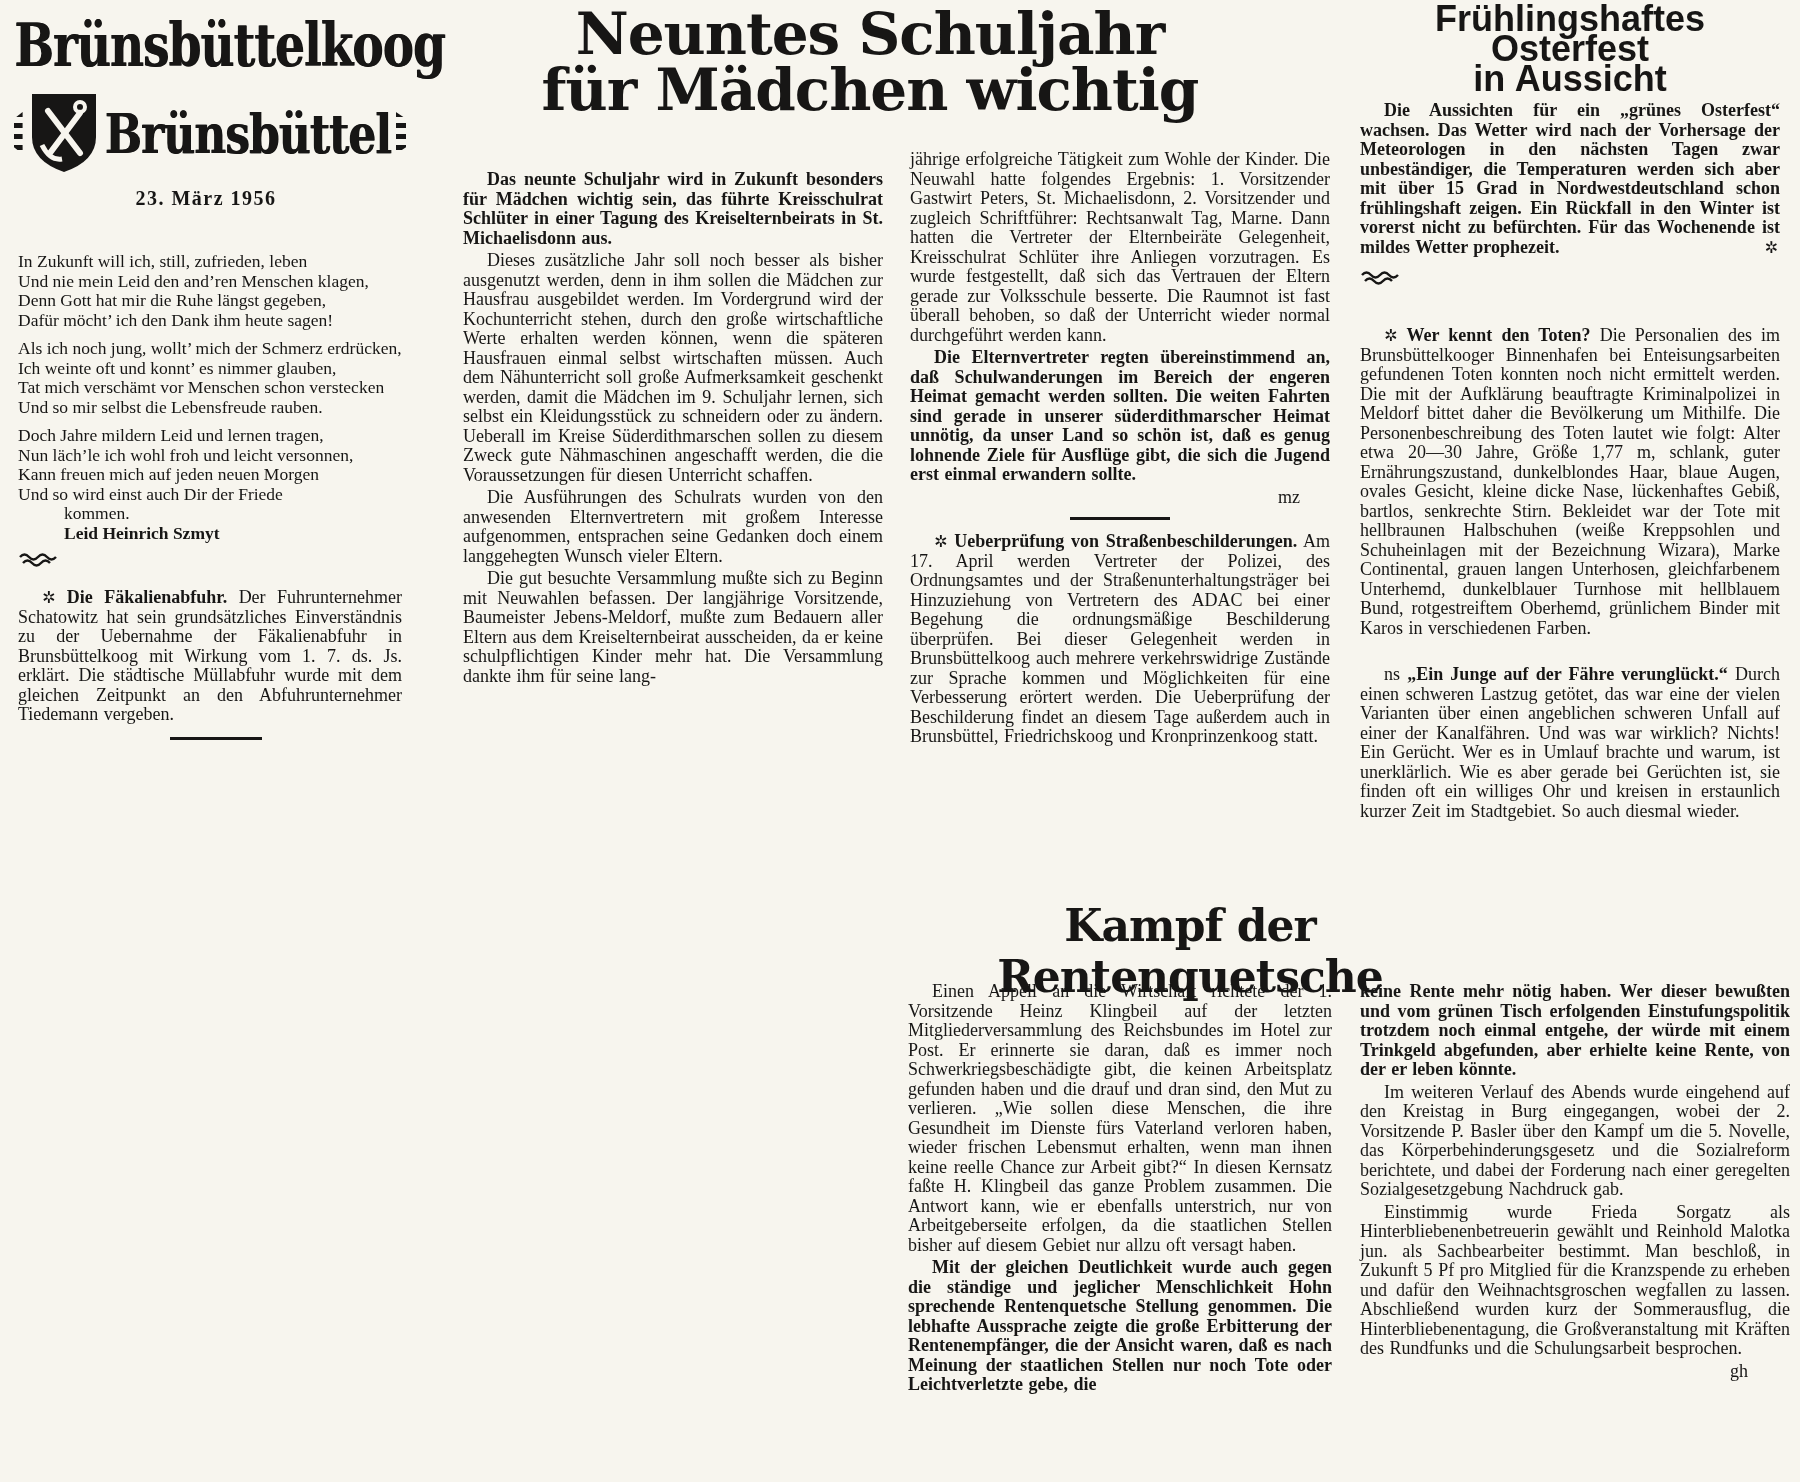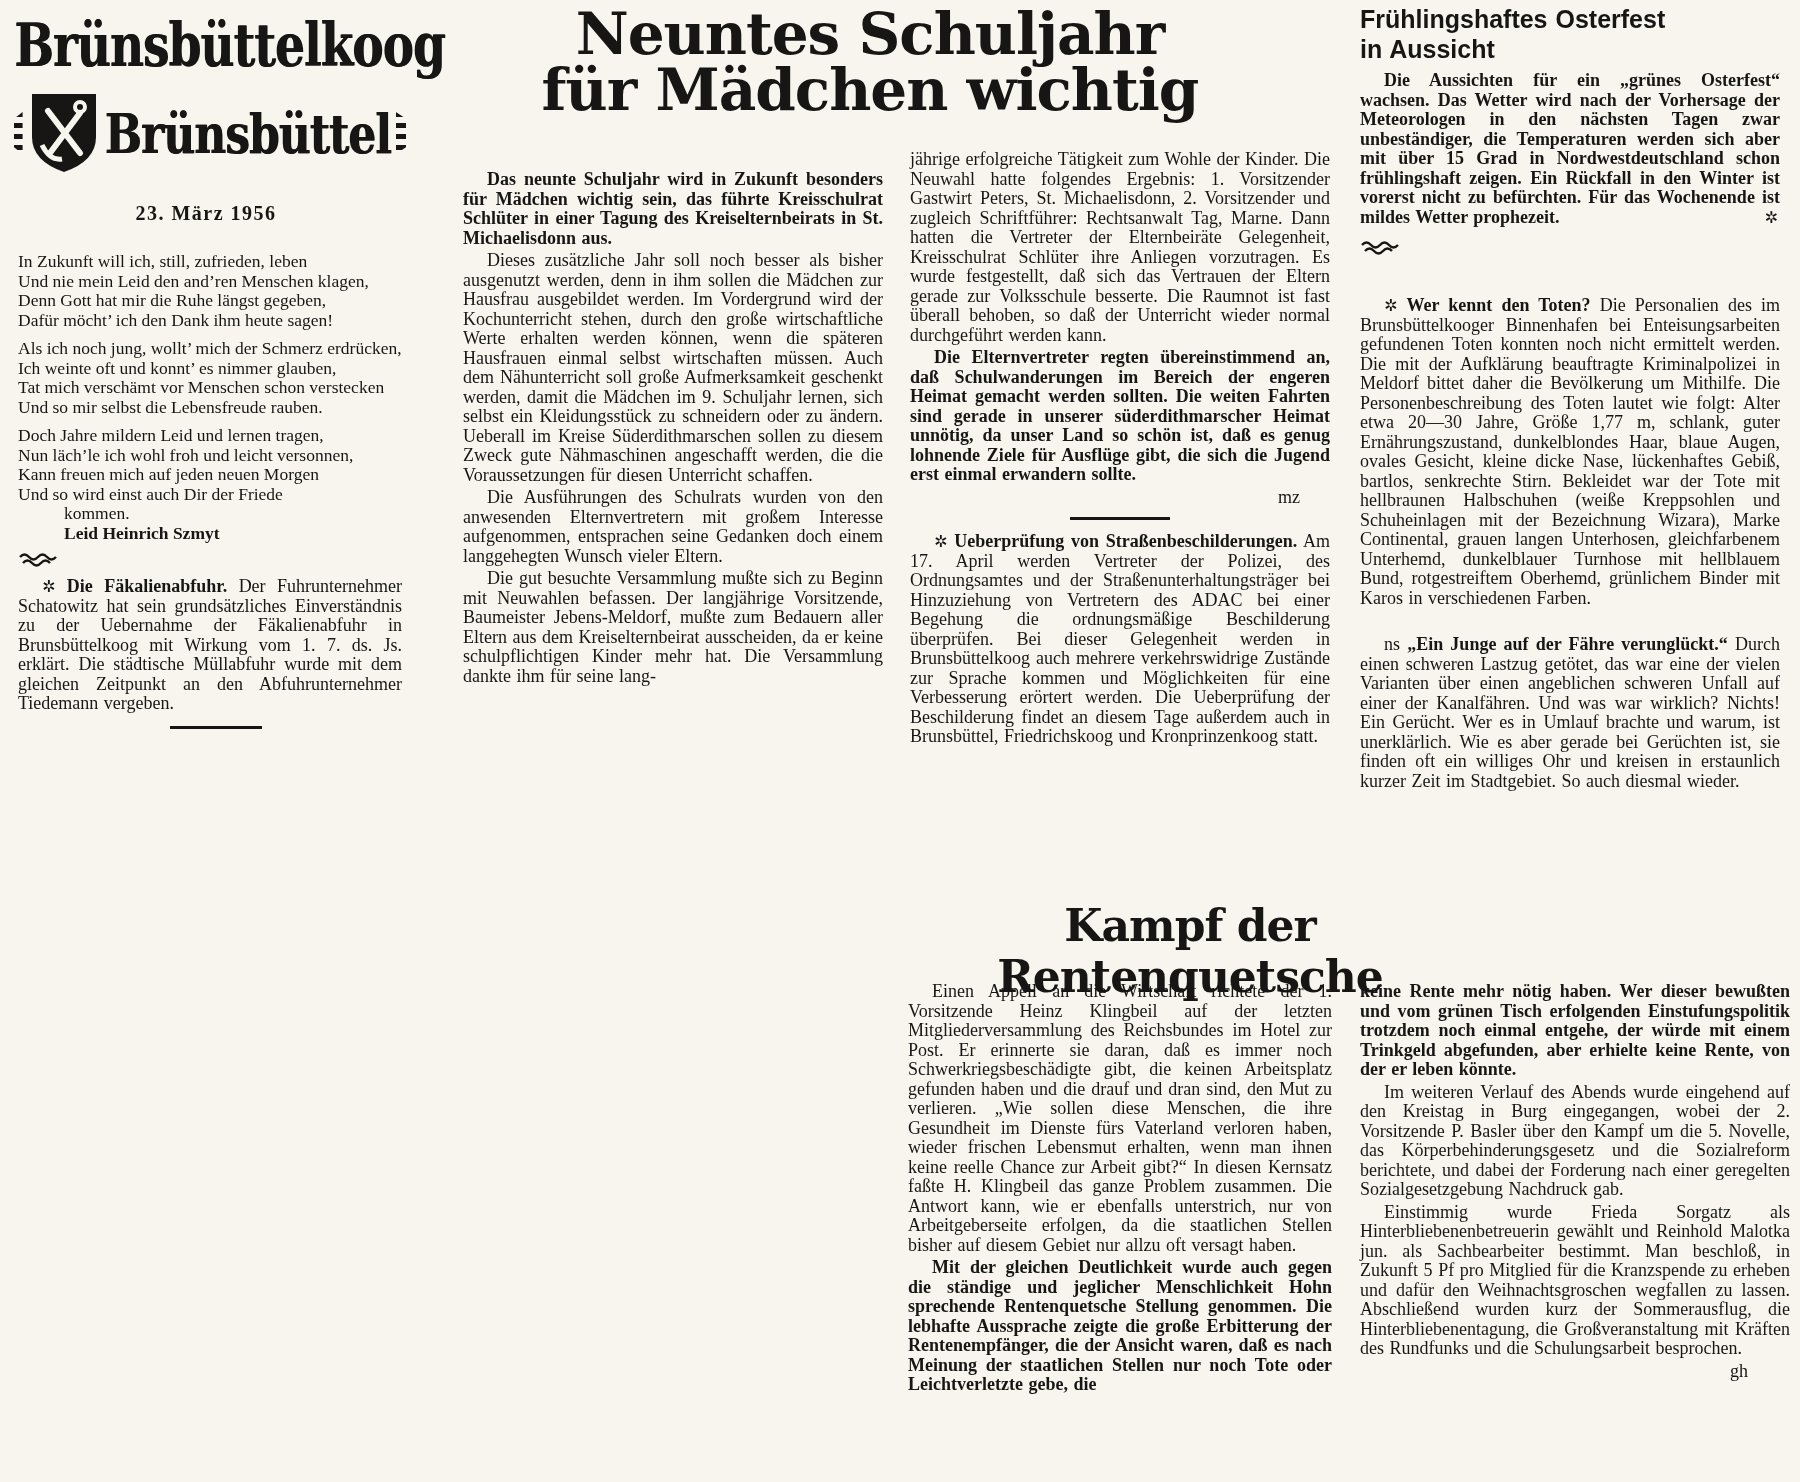--- a/index.html
+++ b/index.html
@@ -18,42 +18,42 @@
   .mast1{font-size:47px;letter-spacing:-1px;white-space:nowrap;font-weight:bold;
          font-family:"DejaVu Serif",serif;transform:scaleY(1.28);transform-origin:left top;
          text-shadow:0.7px 0 0 currentColor;}
   .mast-row{display:flex;align-items:center;gap:5px;margin-top:26px;}
   .mast2{font-size:44px;letter-spacing:-1px;white-space:nowrap;font-weight:bold;
          font-family:"DejaVu Serif",serif;transform:scaleY(1.25);transform-origin:left center;
          text-shadow:0.7px 0 0 currentColor;}
   .speed{height:42px;background:repeating-linear-gradient(to bottom,#171615 0 5px,transparent 5px 11px);}
   .speedL{width:22px;clip-path:polygon(100% 0,0 16%,0 84%,100% 100%);}
   .speedR{width:26px;clip-path:polygon(0 0,100% 16%,100% 84%,0 100%);}
-  .mast-date{left:14px;top:202px;width:384px;text-align:center;font-weight:bold;
+  .mast-date{left:14px;top:187px;width:384px;text-align:center;font-weight:bold;
              font-size:20px;letter-spacing:1.5px;}
   
   .poem-title{left:14px;top:214px;width:384px;text-align:center;font-size:31px;}
   .colL{left:18px;top:252px;width:384px;}
   .pline{padding-left:46px;text-indent:-46px;font-size:17.5px;line-height:19.5px;}
   .stanza{margin-bottom:9px;}
   .pfoot{display:flex;justify-content:space-between;align-items:baseline;
          padding-left:46px;font-size:17.5px;line-height:19.5px;flex-direction:column;}
   .squig{text-align:center;margin:9px 0 4px 0;}
-  .fak{margin-top:10px;}
+  .fak{margin-top:21px;}
   .ruleL{width:92px;height:3px;background:#171615;margin:12px 0 0 152px;}
   
   .main-h{left:420px;top:6px;width:900px;text-align:center;font-size:58px;line-height:56px;letter-spacing:-1px;}
   .sub{left:405px;top:117px;width:770px;text-align:center;font-size:24px;letter-spacing:0.2px;}
   .c1{left:463px;top:150px;width:420px;margin-top:20px;}
   .c2{left:910px;top:150px;width:420px;}
   .sigline{text-align:right;padding-right:30px;margin:0;}
   .ruleC{width:100px;height:3px;background:#171615;margin:10px auto 12px auto;}
   
   .cr{left:1360px;top:4px;width:420px;}
-  .weather-h{font-size:25px;line-height:30px;}
+  .weather-h{text-align:center;font-size:36px;line-height:30px;}
   .weather-p{position:relative;margin-top:7px;}
   .star-end{position:absolute;right:2px;bottom:0;}
   .cr .squig{margin:13px 0 0 0;}
   .toten{margin-top:41px;}
   .faehre{margin-top:27px;}
   
   .renten-h{left:880px;top:900px;width:620px;text-align:center;font-size:44px;letter-spacing:-1px;}
   .ca{left:908px;top:982px;width:424px;}
   .cb{left:1360px;top:982px;width:430px;}
   .sig-gh{text-align:right;padding-right:42px;margin:2px 0 12px 0;}

